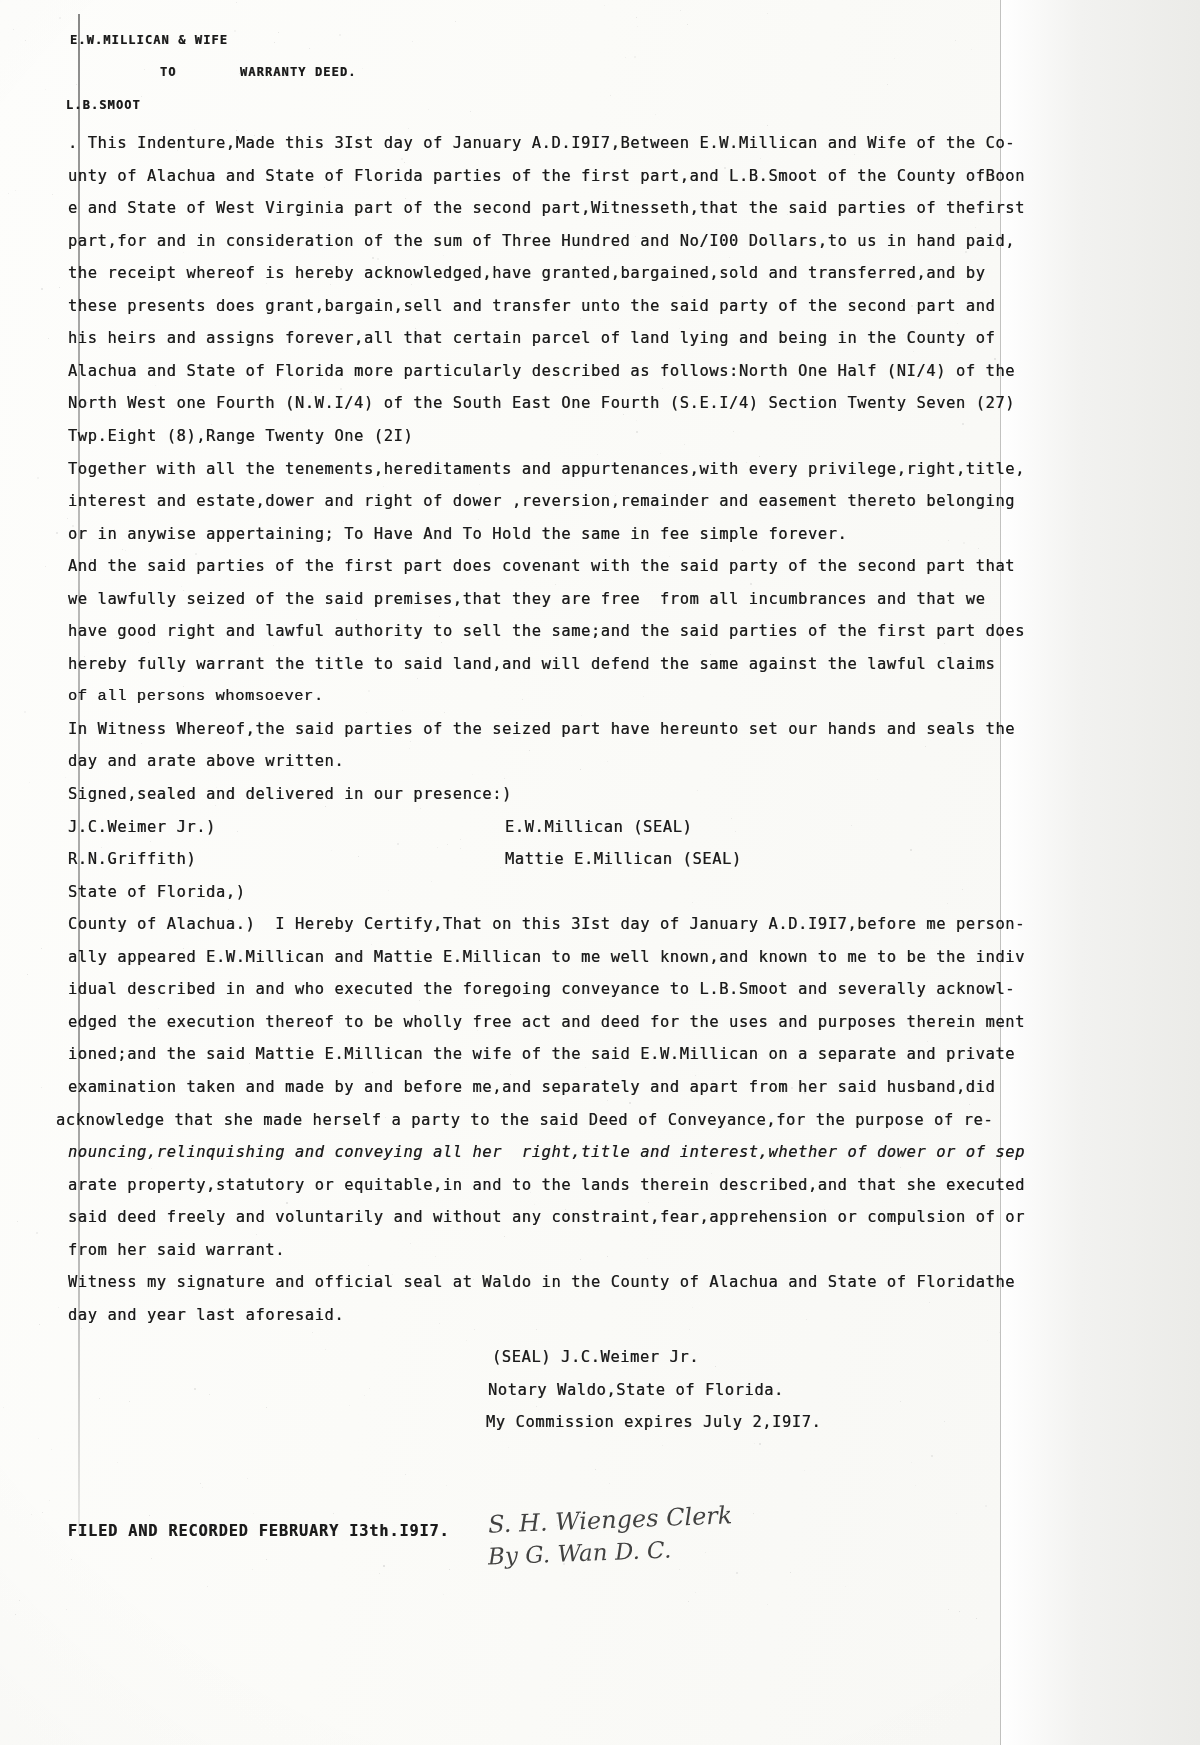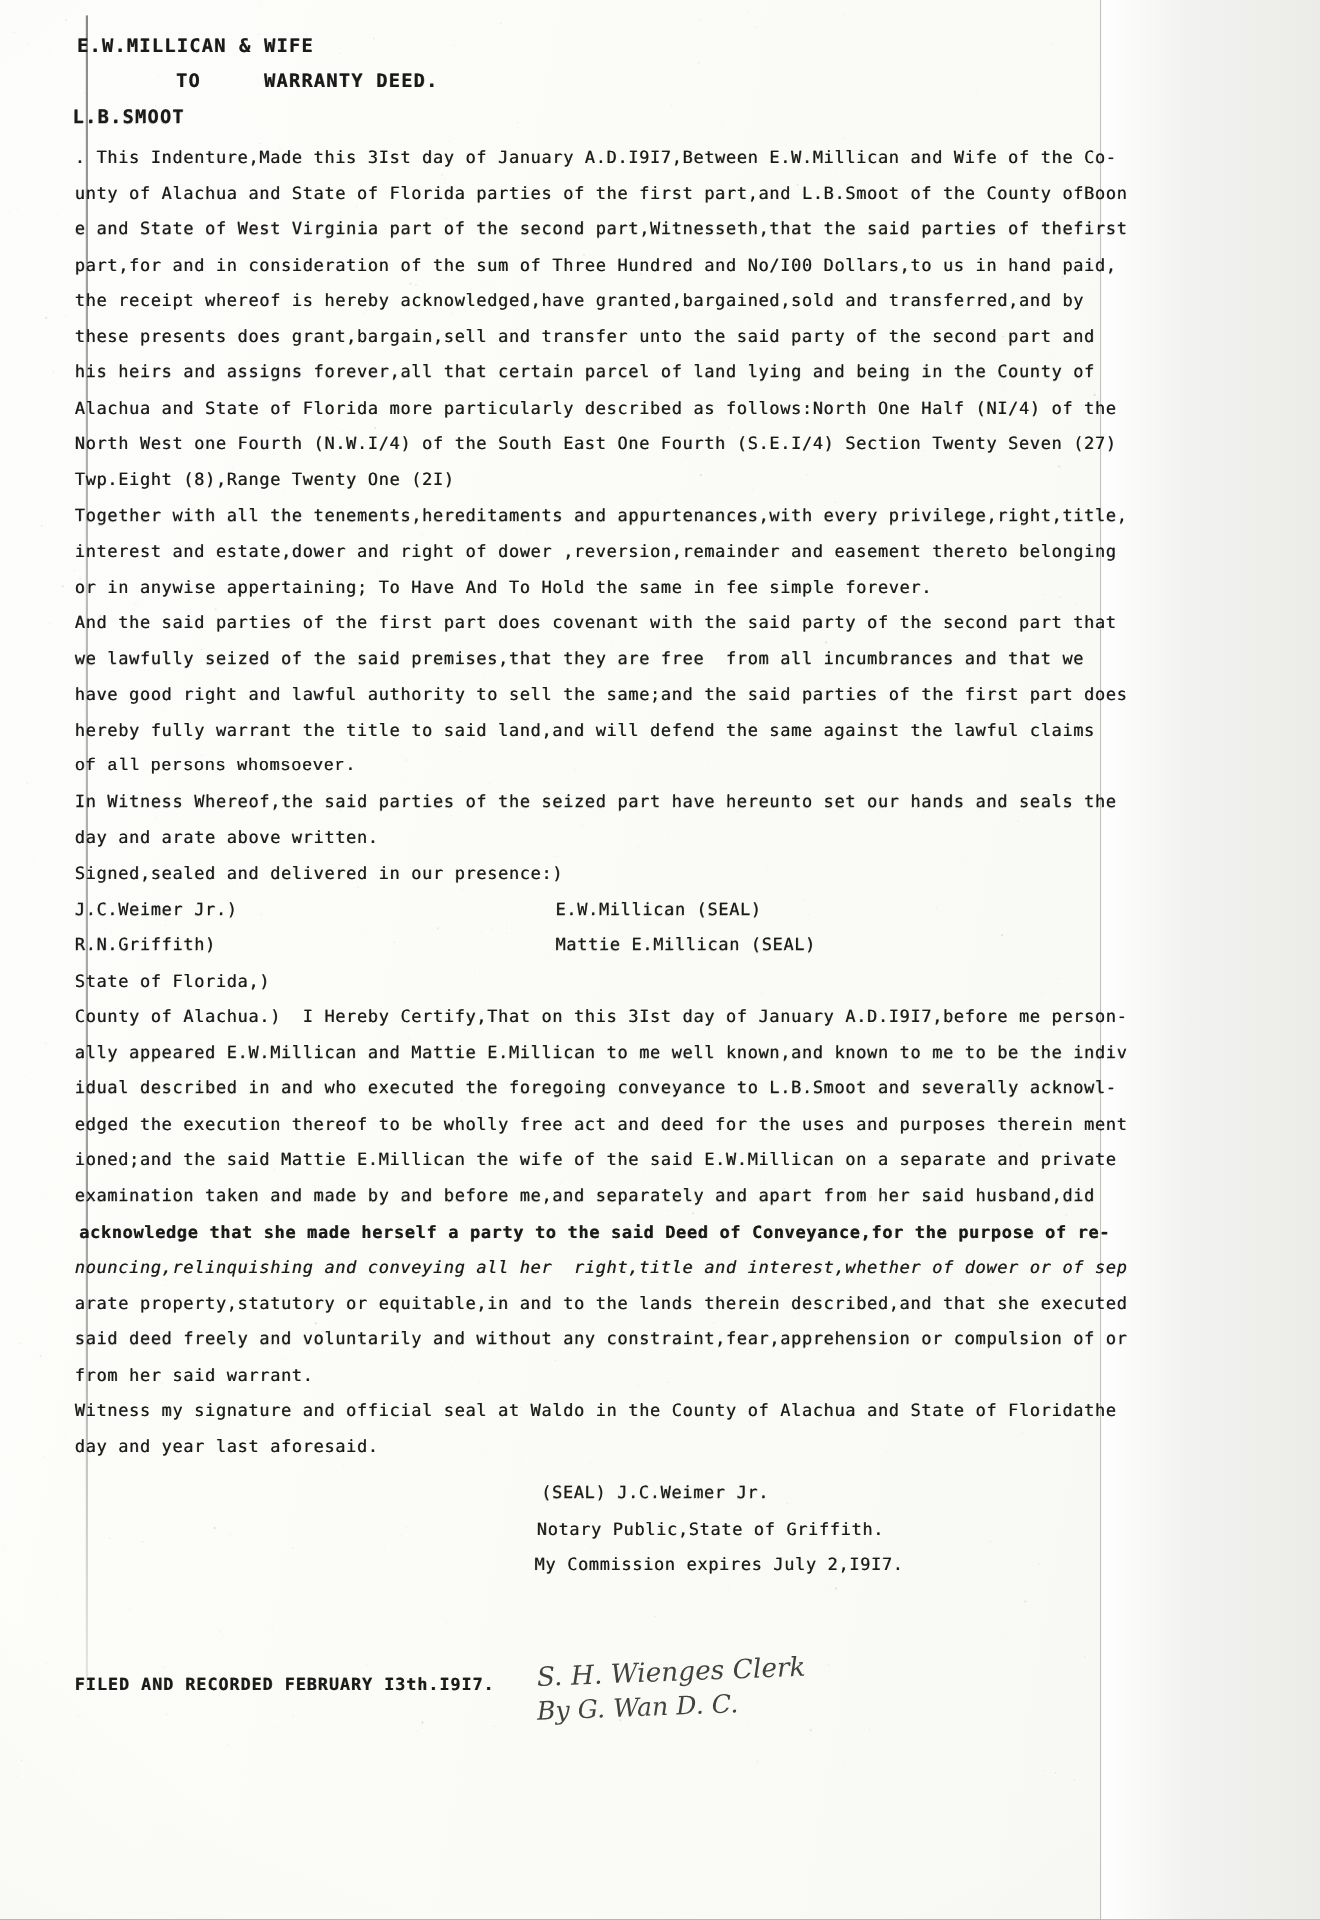--- a/index.html
+++ b/index.html
@@ -78,21 +78,21 @@
   .tline {
     position: absolute;
     white-space: pre;
     font-size: 15.4px;
     letter-spacing: 0.6px;
     line-height: 1;
     color: #1a1a1a;
     text-shadow: 0.35px 0 0 rgba(20,20,20,.55), -0.3px 0.3px 0 rgba(20,20,20,.25);
   }
   .hdr {
-    font-size: 17px;
+    font-size: 12px;
     letter-spacing: 1.1px;
     font-weight: bold;
   }
   
   .hand {
     position: absolute;
     font-family: "DejaVu Serif", "Liberation Serif", serif;
     font-style: italic;
     color: #222;
     white-space: pre;
@@ -574,32 +574,32 @@
       </div>
 
     <div id="ack-lines">
         <div class="tline" style="left: 68px; top: 884.65px;">State of Florida,)</div>
         <div class="tline" style="left: 68px; top: 917.2px;">County of Alachua.)  I Hereby Certify,That on this 3Ist day of January A.D.I9I7,before me person-</div>
         <div class="tline" style="left: 68px; top: 949.75px;">ally appeared E.W.Millican and Mattie E.Millican to me well known,and known to me to be the indiv</div>
         <div class="tline" style="left: 68px; top: 982.3px;">idual described in and who executed the foregoing conveyance to L.B.Smoot and severally acknowl-</div>
         <div class="tline" style="left: 68px; top: 1014.85px;">edged the execution thereof to be wholly free act and deed for the uses and purposes therein ment</div>
         <div class="tline" style="left: 68px; top: 1047.4px;">ioned;and the said Mattie E.Millican the wife of the said E.W.Millican on a separate and private</div>
         <div class="tline" style="left: 68px; top: 1079.95px;">examination taken and made by and before me,and separately and apart from her said husband,did</div>
-        <div class="tline" style="left: 72px; top: 1112.5px; font-weight: bold;">acknowledge that she made herself a party to the said Deed of Conveyance,for the purpose of re-</div>
+        <div class="tline" style="left: 56px; top: 1112.5px;">acknowledge that she made herself a party to the said Deed of Conveyance,for the purpose of re-</div>
         <div class="tline" style="left: 68px; top: 1145.05px; font-style: italic;">nouncing,relinquishing and conveying all her  right,title and interest,whether of dower or of sep</div>
         <div class="tline" style="left: 68px; top: 1177.6px;">arate property,statutory or equitable,in and to the lands therein described,and that she executed</div>
         <div class="tline" style="left: 68px; top: 1210.15px;">said deed freely and voluntarily and without any constraint,fear,apprehension or compulsion of or</div>
         <div class="tline" style="left: 68px; top: 1242.7px;">from her said warrant.</div>
         <div class="tline" style="left: 68px; top: 1275.25px;">Witness my signature and official seal at Waldo in the County of Alachua and State of Floridathe</div>
         <div class="tline" style="left: 68px; top: 1307.8px;">day and year last aforesaid.</div>
       </div>
 
     <div id="notary-lines">
         <div class="tline" style="left: 492px; top: 1350.35px;">(SEAL) J.C.Weimer Jr.</div>
-        <div class="tline" style="left: 488px; top: 1382.9px;">Notary Public,State of Griffith.</div>
+        <div class="tline" style="left: 488px; top: 1382.9px;">Notary Waldo,State of Florida.</div>
         <div class="tline" style="left: 486px; top: 1415.45px;">My Commission expires July 2,I9I7.</div>
       </div>
 
     <div class="tline hdr" style="left:68px; top:1524px; font-size:15.2px; letter-spacing:0.9px;">FILED AND RECORDED FEBRUARY I3th.I9I7.</div>
 
     <div class="hand" style="left:488px; top:1506px; font-size:24px;">S. H. Wienges Clerk</div>
     <div class="hand" style="left:488px; top:1540px; font-size:23px;">By G. Wan D. C.</div>
 
   </div>
 </div>

